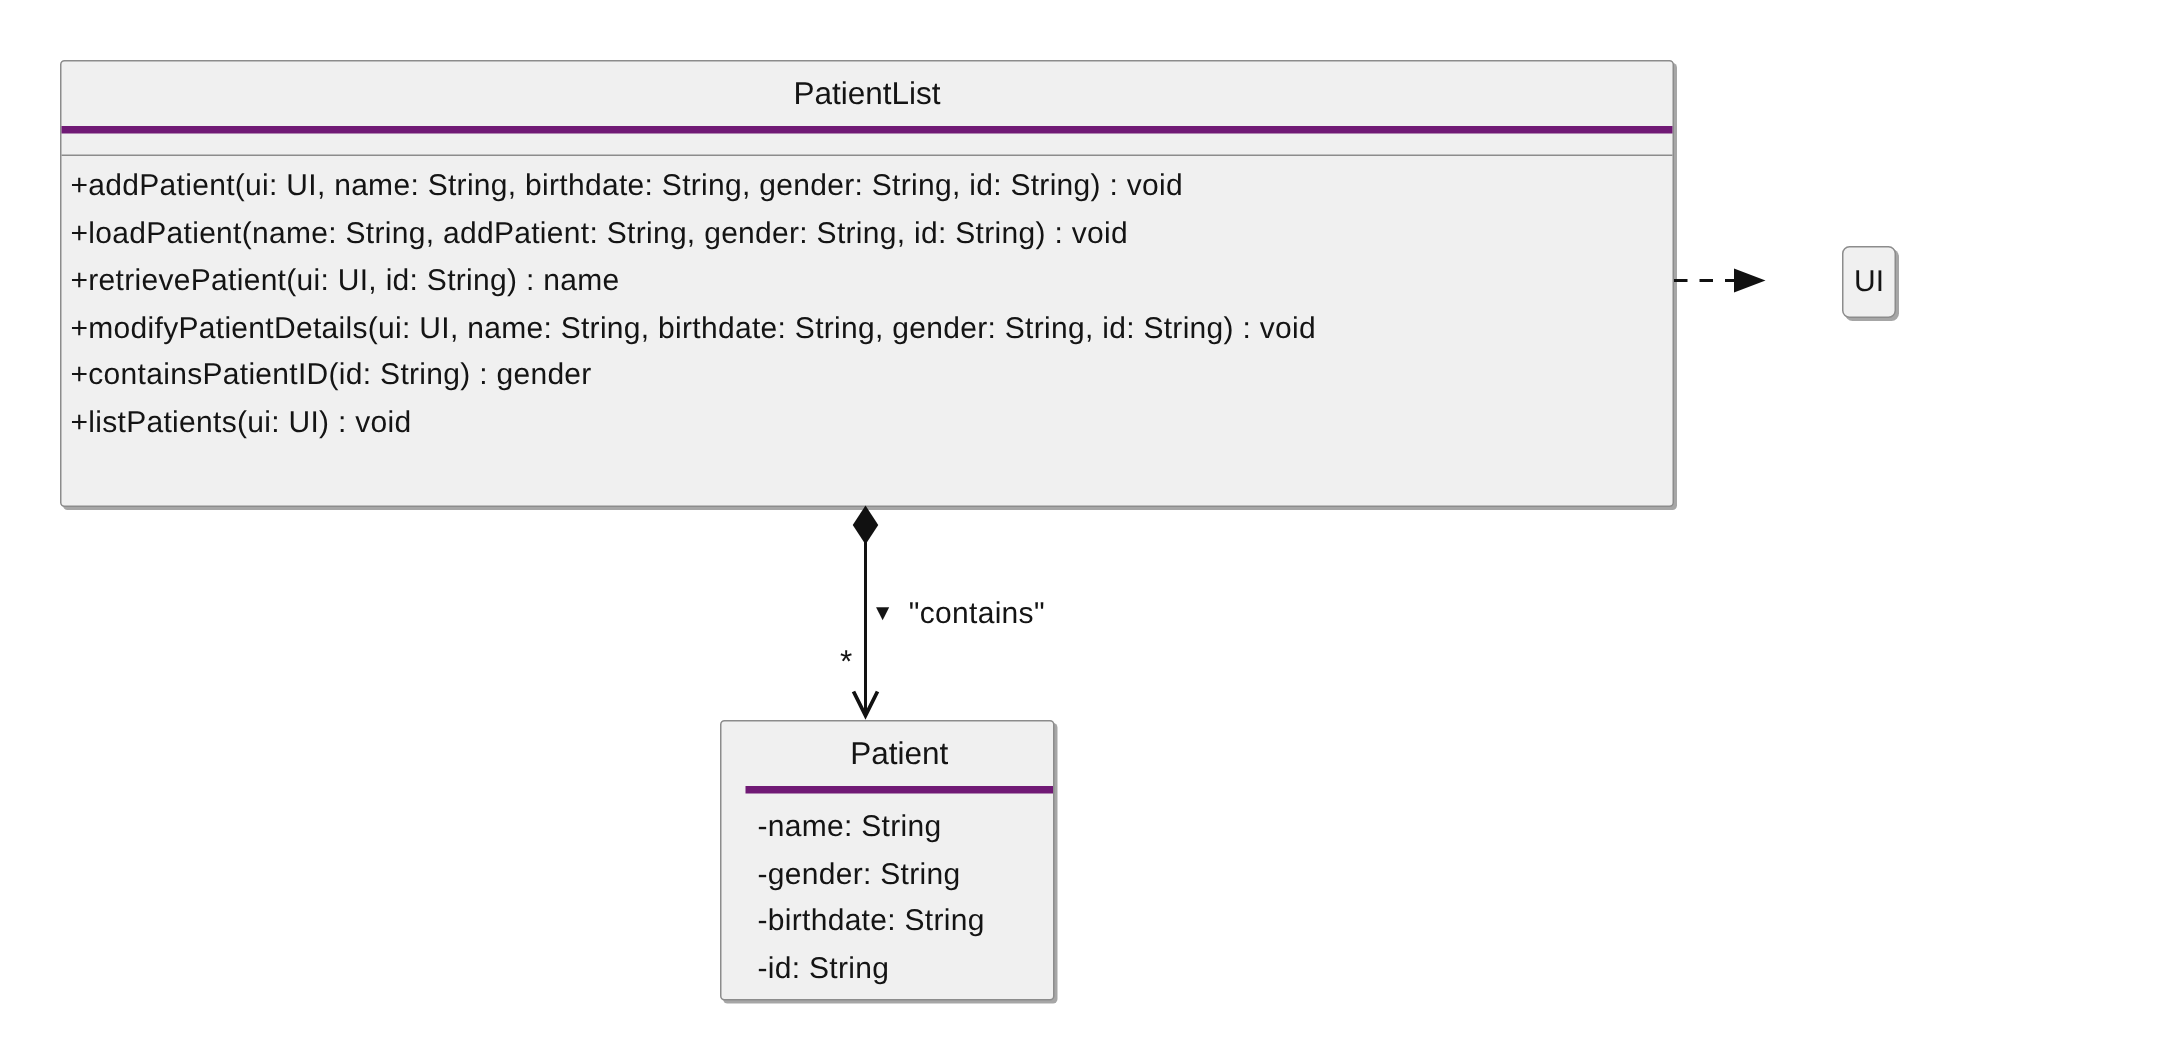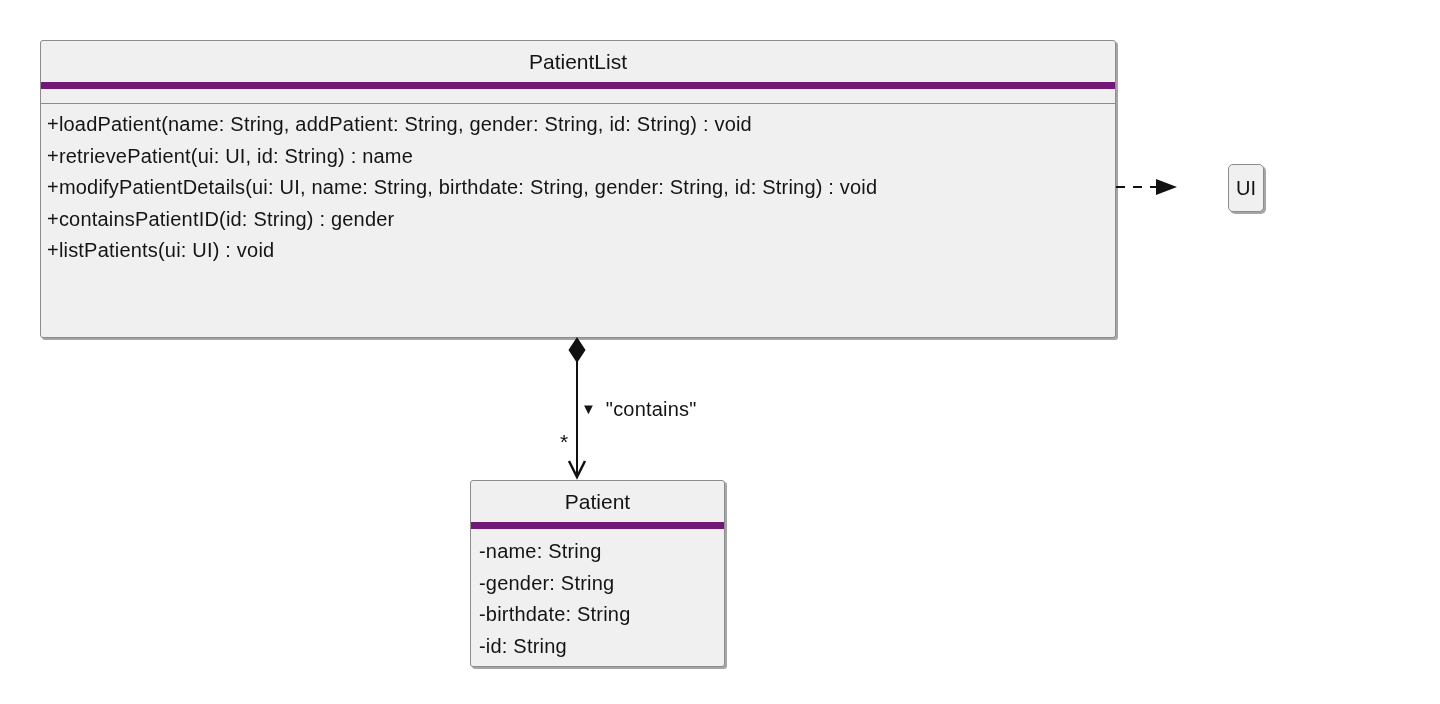--- a/index.html
+++ b/index.html
@@ -22,37 +22,37 @@
     border-radius: 3px;
     box-shadow: 2px 2px 0 rgba(0,0,0,0.35);
     box-sizing: border-box;
   }
   .cls-title {
     height: 48px;
     display: flex;
     align-items: center;
     justify-content: center;
     font-size: 21px;
-    border-bottom: 7px solid #701a75;
+    border-bottom: 5px solid #701a75;
     box-sizing: border-box;
   }
   .cls-attrs-empty {
     height: 15px;
     border-bottom: 1px solid #8c8c8c;
     box-sizing: border-box;
   }
   .cls-members {
     padding: 5px 6px;
     font-size: 20px;
     line-height: 31.5px;
     letter-spacing: 0.2px;
     white-space: nowrap;
   }
   #patientlist { left: 40px; top: 40px; width: 1076px; height: 298px; }
-  #patient     { left: 470px; top: 480px; width: 255px; height: 187px; }
+  #patient     { left: 480px; top: 480px; width: 223px; height: 187px; padding-left: 16px; }
   #patient .cls-members { padding: 7px 8px; }
   #uibox {
     left: 1228px; top: 164px; width: 36px; height: 48px;
     display: flex; align-items: center; justify-content: center;
     font-size: 20px; border-radius: 5px;
   }
   #connector-layer {
     position: absolute;
     left: 0; top: 0;
     width: 1440px; height: 704px;
@@ -74,20 +74,21 @@
   }
 </style>
 </head>
 <body>
 
 <div class="uml-class" id="patientlist">
   <div class="cls-title">PatientList</div>
   <div class="cls-attrs-empty"></div>
   <div class="cls-members">
 
+  <div>+addPatient(ui: UI, name: String, birthdate: String, gender: String, id: String) : void</div>
       <div>+loadPatient(name: String, addPatient: String, gender: String, id: String) : void</div>
       <div>+retrievePatient(ui: UI, id: String) : name</div>
       <div>+modifyPatientDetails(ui: UI, name: String, birthdate: String, gender: String, id: String) : void</div>
       <div>+containsPatientID(id: String) : gender</div>
       <div>+listPatients(ui: UI) : void</div>
     </div>
 </div>
 
 <div class="uml-class" id="patient">
   <div class="cls-title">Patient</div>

